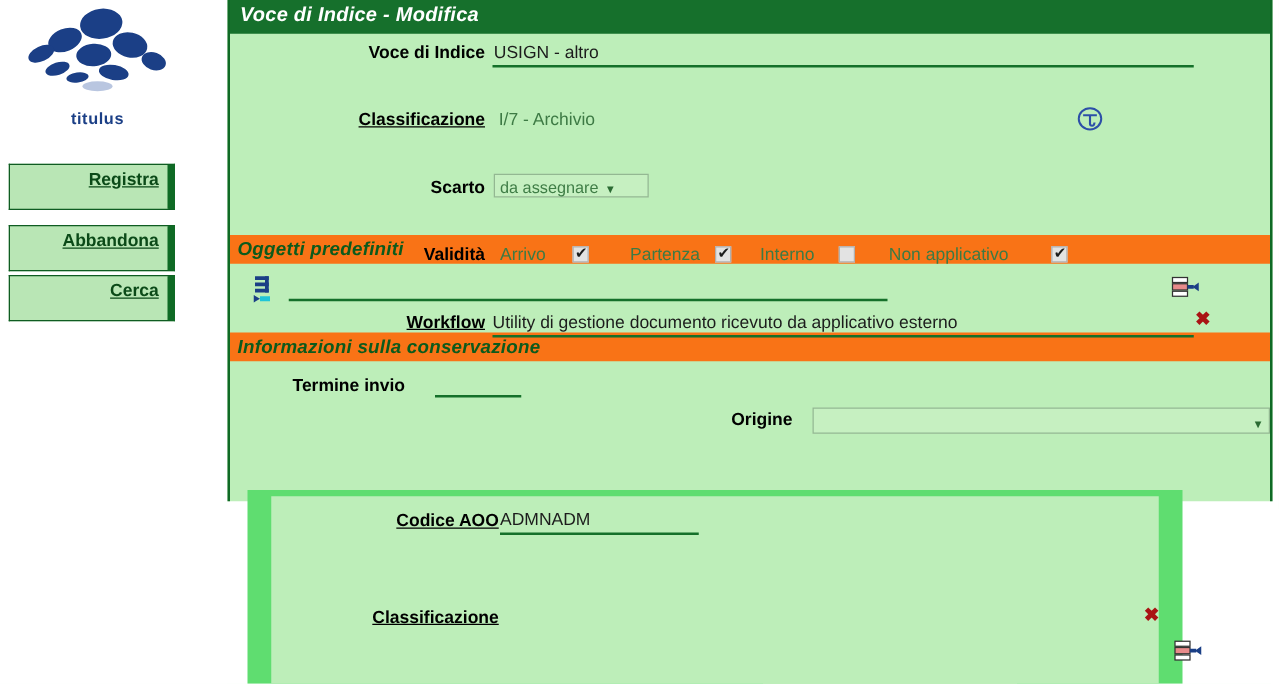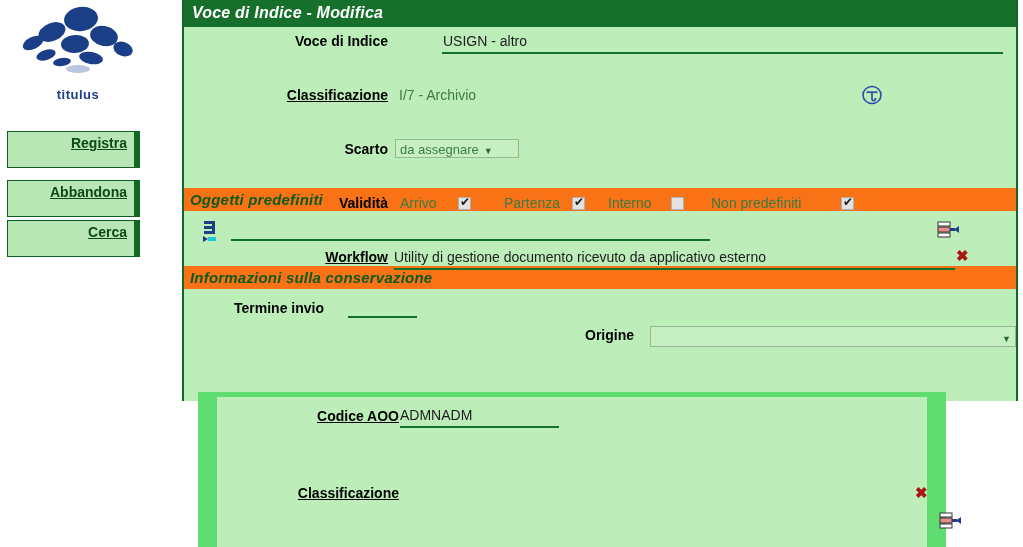--- a/index.html
+++ b/index.html
@@ -235,21 +235,21 @@
       <span>Cerca</span>
     </div>
   </div>
 
   <div id="panel">
 
     <div class="title-bar">Voce di Indice - Modifica</div>
 
     <div class="form-block" id="top-form" style="height:161px;">
 
-      <div class="row" style="top:2px;margin-left:48px;">
+      <div class="row" style="top:2px;">
         <div class="lbl" style="right:628px;">Voce di Indice</div>
         <div class="val" style="left:211px;">USIGN - altro</div>
         <div class="uline" style="left:210px; top:23px; width:561px;"></div>
       </div>
 
       <div class="row" style="top:29px;">
         <div class="lbl u" style="right:628px;">Classificazione</div>
         <div class="val muted" style="left:215px;">I/7 - Archivio</div>
         <div class="icon-btn" style="left:677px; top:2px;">
           <svg width="22" height="20" viewBox="0 0 22 20">
@@ -272,21 +272,21 @@
 
         <div class="val muted" style="left:216px;">Arrivo</div>
         <div class="chk on" style="left:274px; top:6px;"></div>
 
         <div class="val muted" style="left:320px;">Partenza</div>
         <div class="chk on" style="left:388px; top:6px;"></div>
 
         <div class="val muted" style="left:424px;">Interno</div>
         <div class="chk" style="left:487px; top:6px;"></div>
 
-        <div class="val muted" style="left:527px;">Non predefiniti</div>
+        <div class="val muted" style="left:527px;">Non applicativo</div>
         <div class="chk on" style="left:657px; top:6px;"></div>
       </div>
 
       <div class="row" style="top:110px;">
         <div class="lbl u" style="right:628px;">Workflow</div>
         <div class="val" style="left:210px;">Utility di gestione documento ricevuto da applicativo esterno</div>
         <div class="uline" style="left:210px; top:23px; width:561px;"></div>
         <div class="xdel" style="left:772px; top:4px;">✖</div>
       </div>
     </div>

